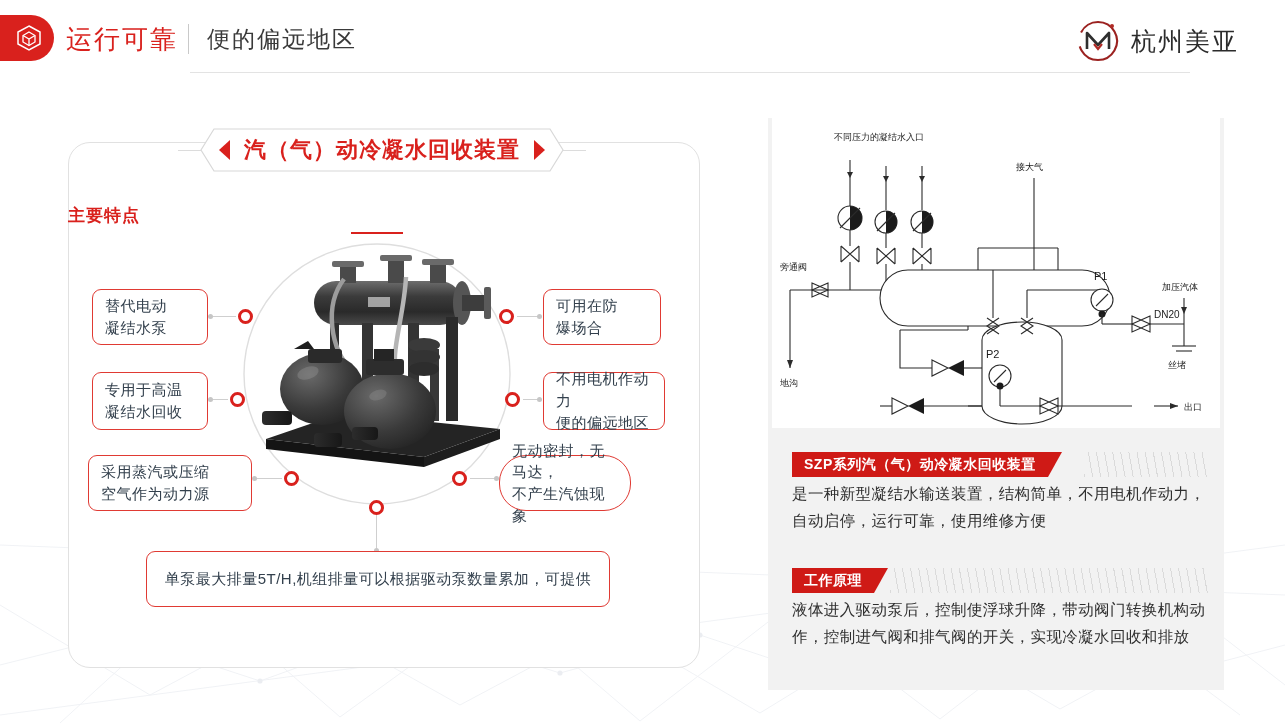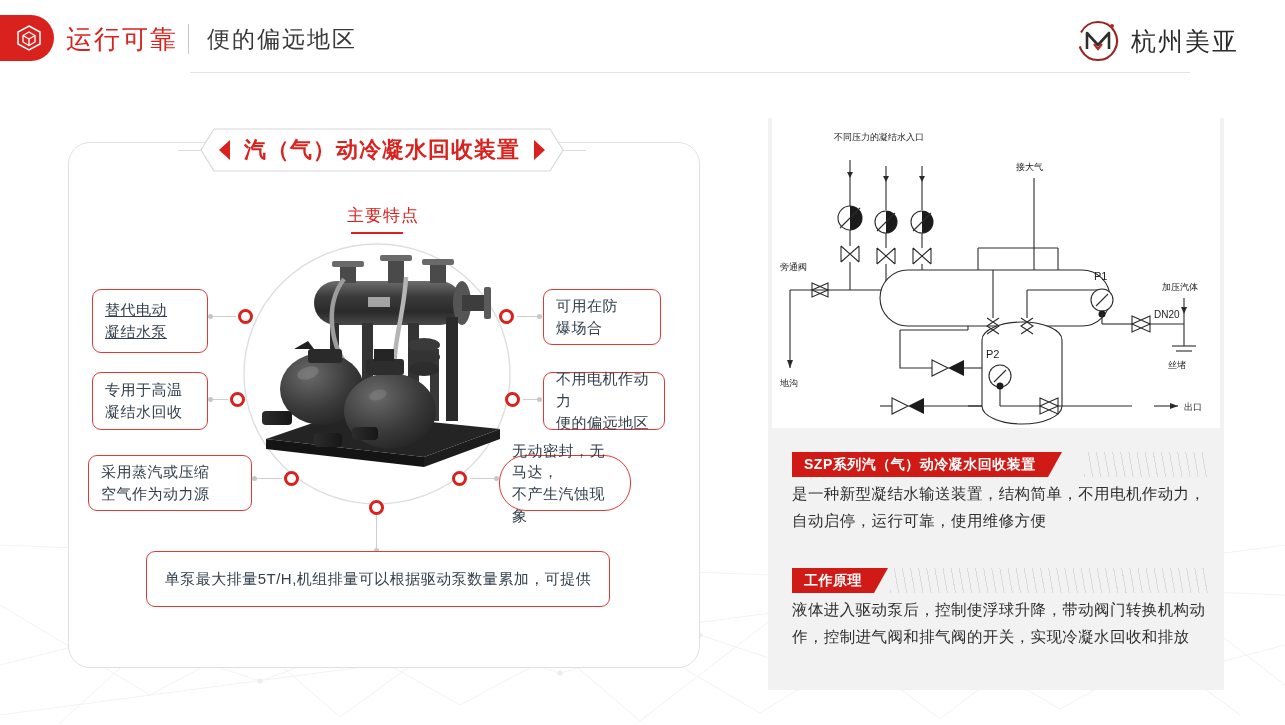--- a/index.html
+++ b/index.html
@@ -44,42 +44,42 @@
   }
   .ribbon-label{
     position:absolute;left:0;top:0;width:364px;height:44px;
     display:flex;align-items:center;justify-content:center;
     font-size:22px;color:#d9211d;letter-spacing:1px;font-weight:600;
   }
   .ribbon-line-l{position:absolute;left:178px;top:150px;width:30px;height:1px;background:#dcdcdc;}
   .ribbon-line-r{position:absolute;left:556px;top:150px;width:30px;height:1px;background:#dcdcdc;}
 
   .main-feature{
-    position:absolute;left:0;right:0;top:204px;text-align:center;
-    font-size:17px;color:#d9211d;font-weight:400;letter-spacing:1px;
+    position:absolute;left:0;right:0;top:204px;text-align:left;
+    font-size:17px;color:#d9211d;font-weight:700;letter-spacing:1px;
   }
   .main-feature-wrap{position:absolute;left:68px;width:630px;}
   .mf-underline{position:absolute;left:351px;top:232px;width:52px;height:2px;background:#d9211d;}
 
   
   .orbit{position:absolute;left:183px;top:236px;width:388px;height:290px;}
 
   
   .photo{position:absolute;left:256px;top:253px;width:254px;height:222px;}
 
   
   .fbox{
     position:absolute;border:1.6px solid #e03a33;border-radius:9px;background:#fff;
     color:#33404d;font-size:15px;line-height:1.45;
     display:flex;flex-direction:column;justify-content:center;
     padding:8px 12px;box-sizing:border-box;letter-spacing:.5px;
   }
   .fbox.left{text-align:left;}
   .fbox.right{text-align:left;}
-  .fb1{left:92px;top:289px;width:116px;height:64px;text-decoration:underline;}
+  .fb1{left:92px;top:289px;width:116px;height:56px;}
   .fb2{left:92px;top:372px;width:116px;height:58px;}
   .fb3{left:88px;top:455px;width:164px;height:56px;}
   .fb4{left:543px;top:289px;width:118px;height:56px;}
   .fb5{left:543px;top:372px;width:122px;height:58px;}
   .fb6{left:499px;top:455px;width:132px;height:56px;border-radius:27px;}
   .fb-bottom{
     left:146px;top:551px;width:464px;height:56px;
     font-size:15px;text-align:center;align-items:center;
   }
   .fb-bottom .ln{display:block;width:100%;}

